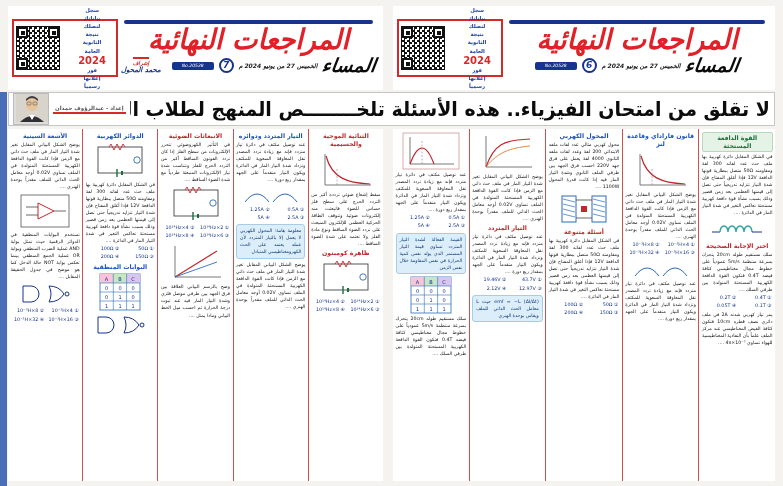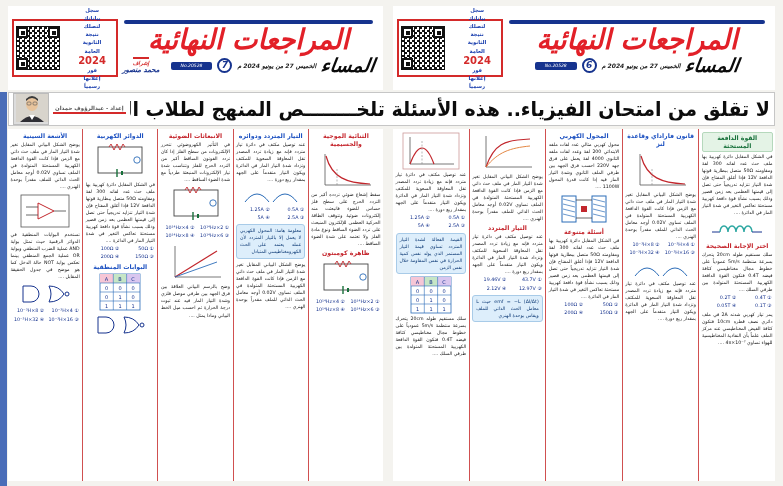--- a/index.html
+++ b/index.html
@@ -103,21 +103,21 @@
   <div class="hdr-main">
     <div class="navy-line"></div>
     <h1 class="paper-title">المراجعات النهائية</h1>
     <div class="hdr-row">
       <span class="logo">المساء</span>
       <span class="date">الخميس 27 من يونيو 2024 م</span>
       <span class="pagenum">7</span>
       <span class="issuebar">No.20528</span>
       <span class="supervision">
         <span class="sup-label">إشراف</span>
-        <span class="sup-name">محمد منصور</span>
+        <span class="sup-name">محمد المحول</span>
       </span>
     </div>
   </div>
   <div class="qrbox">
     <div class="qrtext">
       <div>سجل بياناتك لتصلك</div>
       <div>نتيجة الثانوية العامة</div>
       <div class="qr-year">2024</div>
       <div>فور إعلانها رسمياً</div>
     </div>

